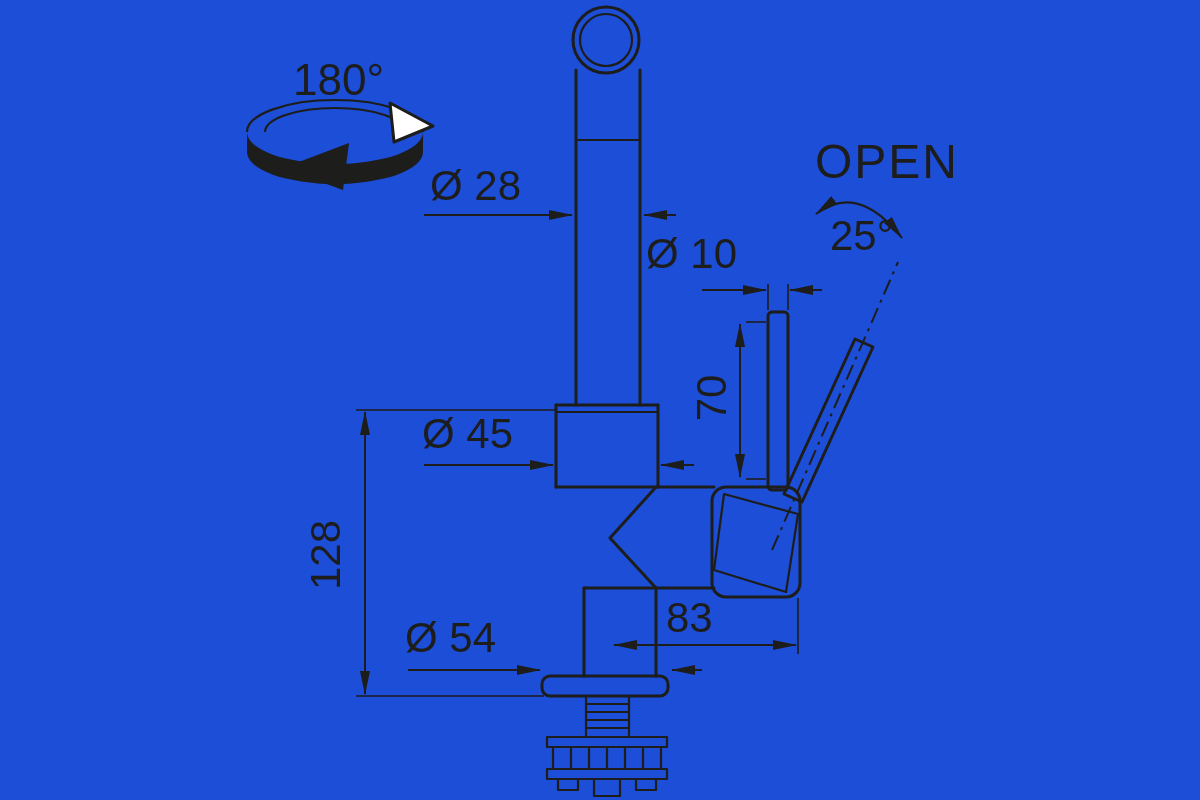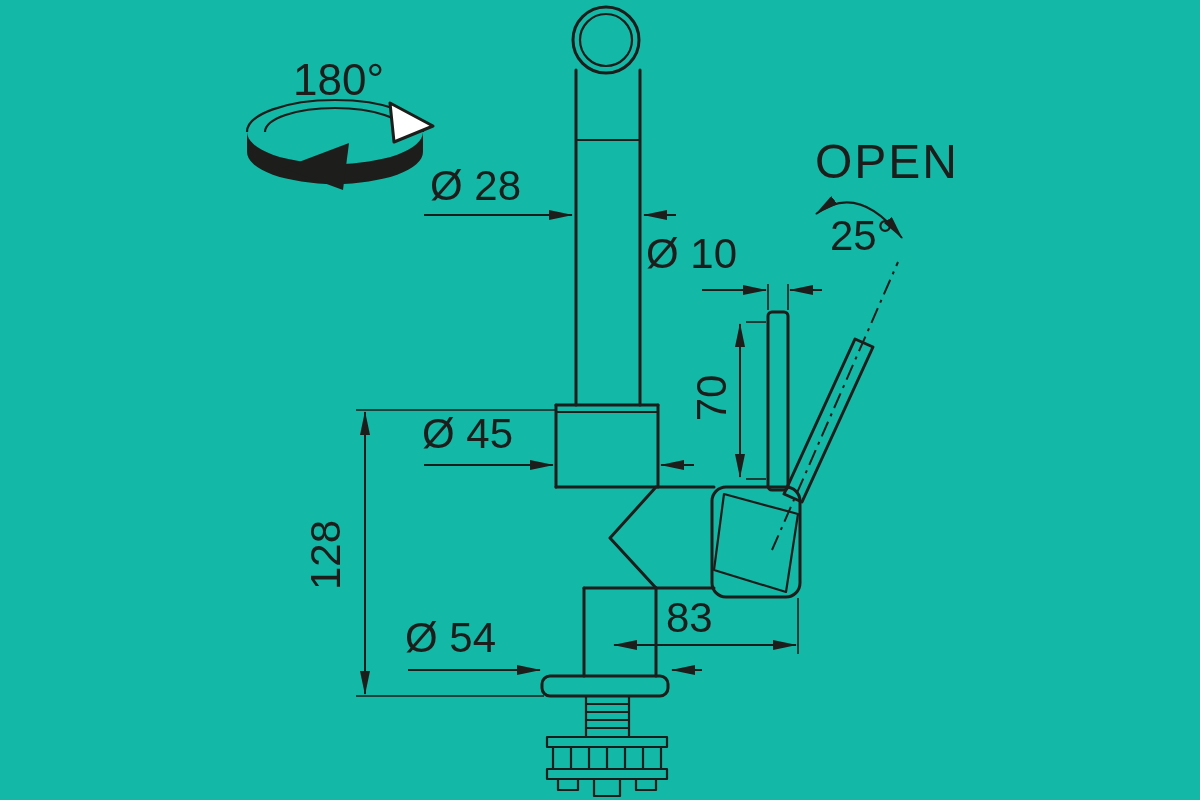--- a/index.html
+++ b/index.html
@@ -1,20 +1,20 @@
 <!DOCTYPE html>
 <html><head>
 <meta charset="utf-8">
 <style>
   html, body { margin: 0; padding: 0; background: #ffffff; }
   .stage {
     position: relative;
     width: 1200px;
     height: 800px;
-    background: #14b8a6;
+    background: #1d4ed8;
     overflow: hidden;
     font-family: "Liberation Sans", sans-serif;
   }
   svg { display: block; }
   .obj  { stroke: #1d1d1b; stroke-width: 3; fill: none; stroke-linejoin: round; stroke-linecap: round; }
   .obj2 { stroke: #1d1d1b; stroke-width: 2.2; fill: none; stroke-linejoin: round; }
   .dim  { stroke: #1d1d1b; stroke-width: 2; fill: none; }
   .ext  { stroke: #1d1d1b; stroke-width: 1.6; fill: none; }
   .solid { fill: #1d1d1b; stroke: none; }
   .whitearrow { fill: #ffffff; stroke: #1d1d1b; stroke-width: 3; stroke-linejoin: round; }

